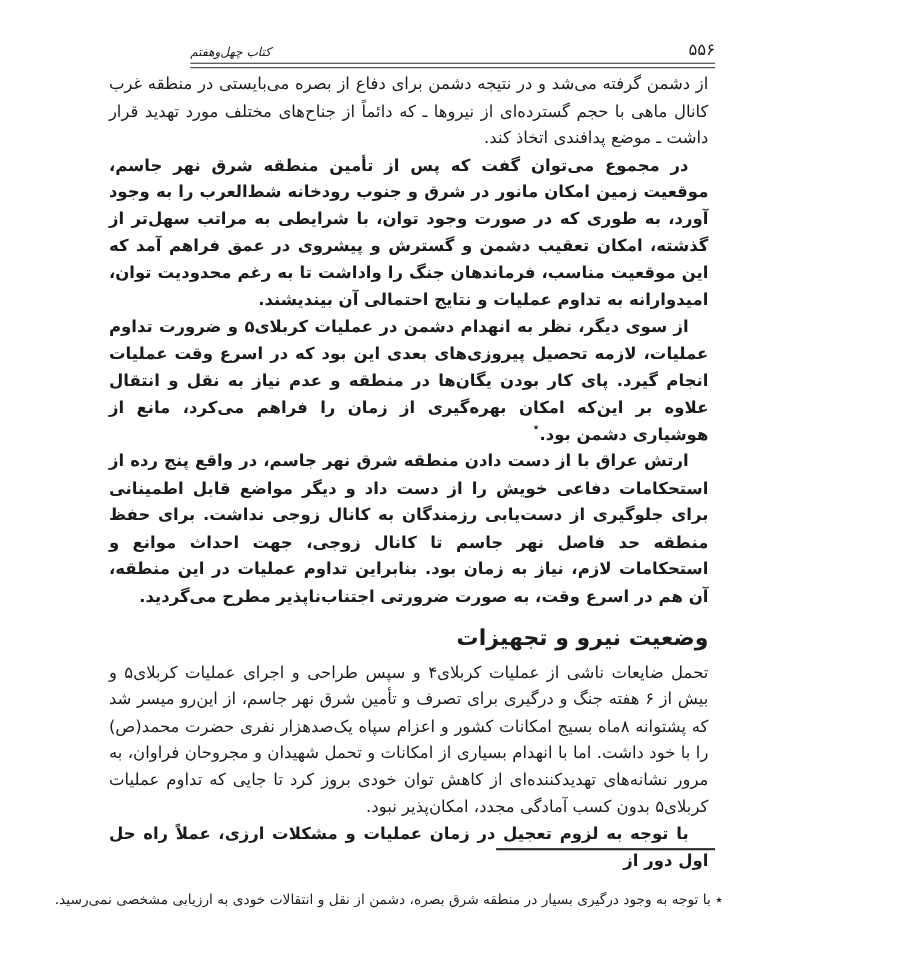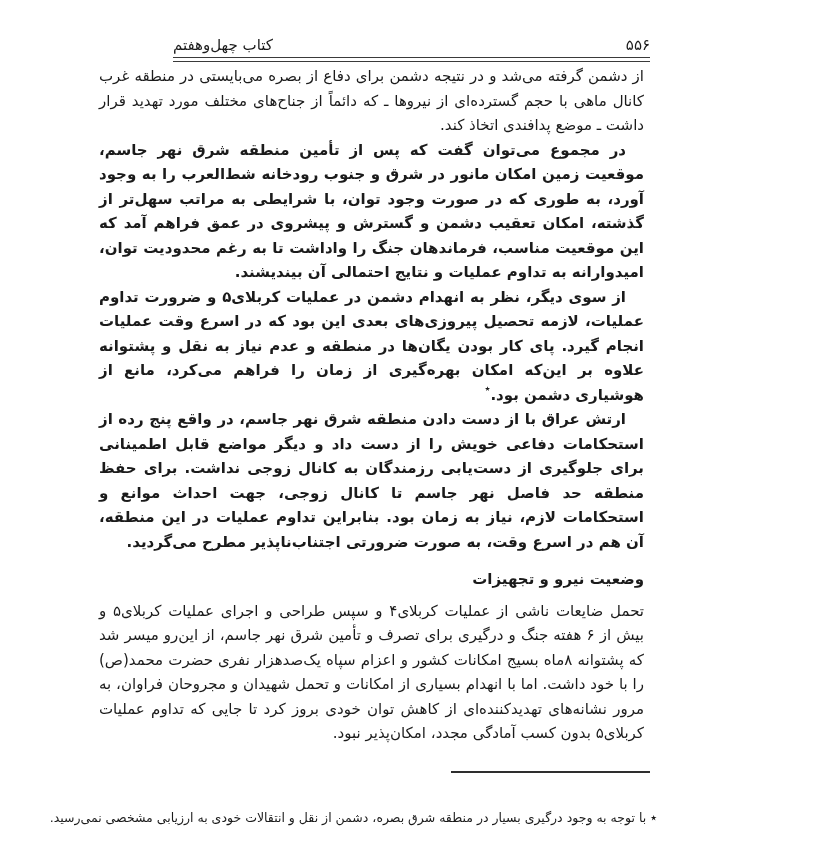--- a/index.html
+++ b/index.html
@@ -27,21 +27,22 @@
     display: flex;
     justify-content: space-between;
     align-items: flex-end;
   }
   .page-number {
     font-size: 15px;
     letter-spacing: 1px;
     text-align: right;
   }
   .book-title {
-    font-size: 15px;
+    font-size: 11px;
+    font-style: italic;
   }
   .header-rule {
     position: absolute;
     top: 57px;
     left: 173px;
     width: 477px;
     height: 3px;
     border-top: 1px solid #3a3a3a;
     border-bottom: 1px solid #3a3a3a;
   }
@@ -59,21 +60,21 @@
   .body-text p {
     margin: 0;
     padding: 0;
   }
   .body-text p.indent {
     text-indent: 18px;
     font-weight: bold;
   }
   .section-heading {
     font-weight: bold;
-    font-size: 15px;
+    font-size: 20px;
     margin: 0;
     padding-top: 13px;
     padding-bottom: 7px;
     text-align: right;
   }
   sup.fn-marker {
     font-size: 11px;
     line-height: 0;
     position: relative;
     top: -2px;
@@ -113,29 +114,30 @@
   </div>
 
   <div class="header-rule"></div>
 
   <div class="body-text">
 
     <p>از دشمن گرفته می‌شد و در نتیجه دشمن برای دفاع از بصره می‌بایستی در منطقه غرب کانال ماهی با حجم گسترده‌ای از نیروها ـ که دائماً از جناح‌های مختلف مورد تهدید قرار داشت ـ موضع پدافندی اتخاذ کند.</p>
 
     <p class="indent"><span>در مجموع می‌توان گفت که پس از تأمین منطقه شرق نهر جاسم، موقعیت زمین امکان مانور در شرق و جنوب رودخانه شط‌العرب را به وجود آورد، به طوری که در صورت وجود توان، با شرایطی به مراتب سهل‌تر از گذشته، امکان تعقیب دشمن و گسترش و پیشروی در عمق فراهم آمد که این موقعیت مناسب، فرماندهان جنگ را واداشت تا به رغم محدودیت توان، امیدوارانه به تداوم عملیات و نتایج احتمالی آن بیندیشند.</span></p>
 
-    <p class="indent"><span>از سوی دیگر، نظر به انهدام دشمن در عملیات کربلای۵ و ضرورت تداوم عملیات، لازمه تحصیل پیروزی‌های بعدی این بود که در اسرع وقت عملیات انجام گیرد. پای کار بودن یگان‌ها در منطقه و عدم نیاز به نقل و پشتوانه علاوه بر این‌که امکان بهره‌گیری از زمان را فراهم می‌کرد، مانع از هوشیاری دشمن بود.</span><sup class="fn-marker">٭</sup></p>
+    <p class="indent"><span>از سوی دیگر، نظر به انهدام دشمن در عملیات کربلای۵ و ضرورت تداوم عملیات، لازمه تحصیل پیروزی‌های بعدی این بود که در اسرع وقت عملیات انجام گیرد. پای کار بودن یگان‌ها در منطقه و عدم نیاز به نقل و انتقال علاوه بر این‌که امکان بهره‌گیری از زمان را فراهم می‌کرد، مانع از هوشیاری دشمن بود.</span><sup class="fn-marker">٭</sup></p>
 
     <p class="indent"><span>ارتش عراق با از دست دادن منطقه شرق نهر جاسم، در واقع پنج رده از استحکامات دفاعی خویش را از دست داد و دیگر مواضع قابل اطمینانی برای جلوگیری از دست‌یابی رزمندگان به کانال زوجی نداشت. برای حفظ منطقه حد فاصل نهر جاسم تا کانال زوجی، جهت احداث موانع و استحکامات لازم، نیاز به زمان بود. بنابراین تداوم عملیات در این منطقه، آن هم در اسرع وقت، به صورت ضرورتی اجتناب‌ناپذیر مطرح می‌گردید.</span></p>
 
     <h3 class="section-heading">وضعیت نیرو و تجهیزات</h3>
 
     <p>تحمل ضایعات ناشی از عملیات کربلای۴ و سپس طراحی و اجرای عملیات کربلای۵ و بیش از ۶ هفته جنگ و درگیری برای تصرف و تأمین شرق نهر جاسم، از این‌رو میسر شد که پشتوانه ۸ماه بسیج امکانات کشور و اعزام سپاه یک‌صدهزار نفری حضرت محمد(ص) را با خود داشت. اما با انهدام بسیاری از امکانات و تحمل شهیدان و مجروحان فراوان، به مرور نشانه‌های تهدیدکننده‌ای از کاهش توان خودی بروز کرد تا جایی که تداوم عملیات کربلای۵ بدون کسب آمادگی مجدد، امکان‌پذیر نبود.</p>
 
 
+    <p class="indent"><span>با توجه به لزوم تعجیل در زمان عملیات و مشکلات ارزی، عملاً راه حل اول دور از</span></p>
 
   </div>
 
   <div class="footnote-rule"></div>
 
   <div class="footnote">
     <span class="fn-star">٭</span>
     <span>با توجه به وجود درگیری بسیار در منطقه شرق بصره، دشمن از نقل و انتقالات خودی به ارزیابی مشخصی نمی‌رسید.</span>
   </div>
 

